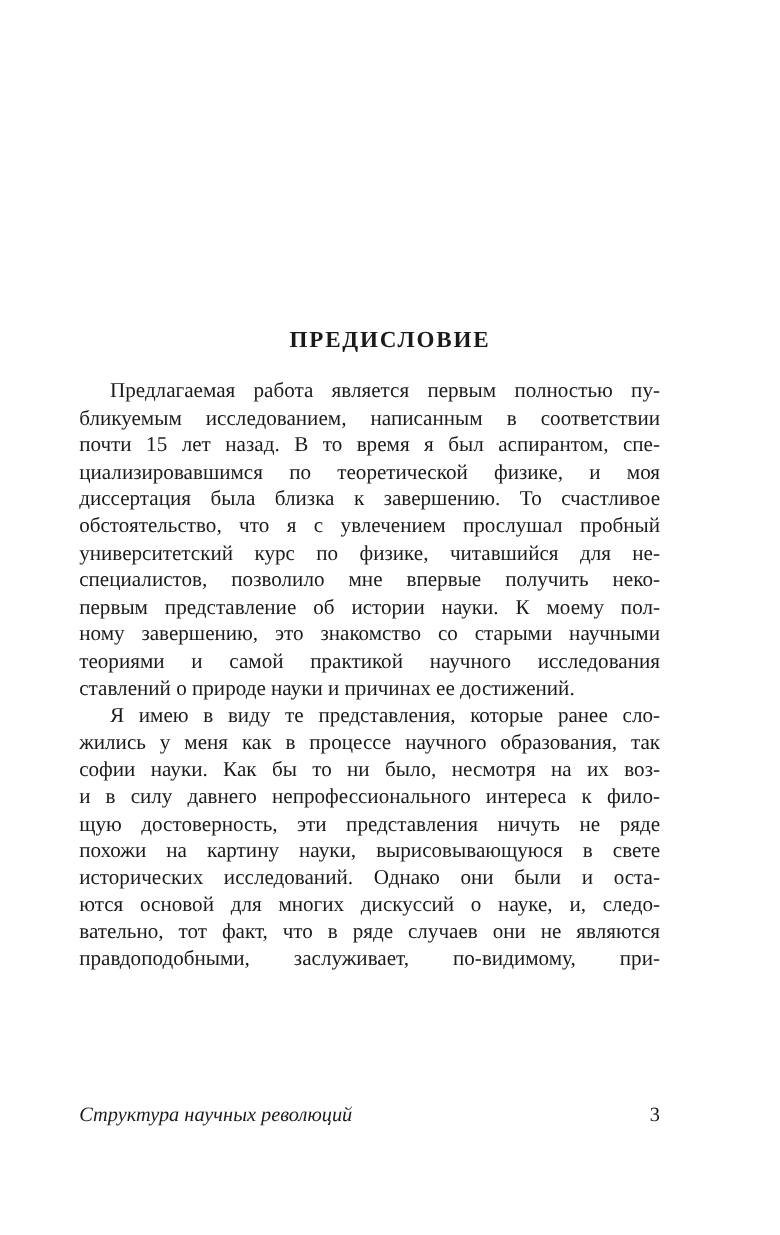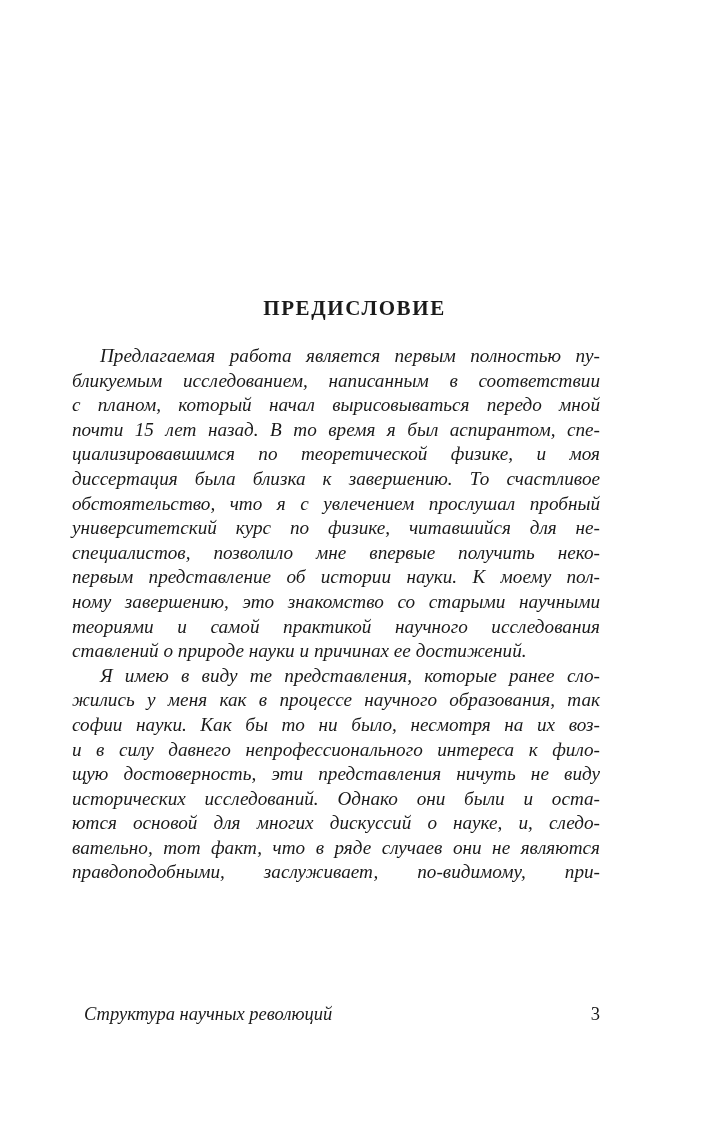--- a/index.html
+++ b/index.html
@@ -1,54 +1,54 @@
 <!DOCTYPE html>
 <html><head>
 <meta charset="utf-8">
 <style>
   html, body { margin: 0; padding: 0; background: #ffffff; }
   body { width: 709px; height: 1123px; position: relative; overflow: hidden; }
   .page { position: absolute; left: 0; top: 0; width: 709px; height: 1123px; background: #fff; color: #1a1a1a; font-family: "Liberation Serif", "DejaVu Serif", serif; }
   .title { position: absolute; top: 296px; left: 0; width: 709px; text-align: center; font-weight: bold; font-size: 21px; letter-spacing: 1.6px; }
-  .body { position: absolute; left: 72px; top: 344px; width: 528px; font-size: 19.2px; line-height: 24.6px; font-style: italic; }
+  .body { position: absolute; left: 72px; top: 344px; width: 528px; font-size: 19.2px; line-height: 24.6px; }
   .line { display: block; white-space: nowrap; text-align: justify; text-align-last: justify; height: 24.6px; }
   .line.indent { padding-left: 28px; }
   .line.last { text-align-last: left; }
   .footer { position: absolute; top: 1004px; left: 72px; width: 528px; font-size: 18.5px; }
-  .footer .running { font-style: italic; margin-left: 12px; }
+  .footer .running { font-style: italic; }
   .footer .pagenum { position: absolute; right: 0; top: 0; }
 </style>
 </head>
 <body>
 
 <div class="page">
   <div class="title">ПРЕДИСЛОВИЕ</div>
 
   <div class="body">
     <div>
       <span class="line indent">Предлагаемая работа является первым полностью пу-</span>
       <span class="line">бликуемым исследованием, написанным в соответствии</span>
-      <span class="line">с планом, который начал вырисовываться передо мной</span>
       <span class="line">почти 15 лет назад. В то время я был аспирантом, спе-</span>
       <span class="line">циализировавшимся по теоретической физике, и моя</span>
       <span class="line">диссертация была близка к завершению. То счастливое</span>
       <span class="line">обстоятельство, что я с увлечением прослушал пробный</span>
       <span class="line">университетский курс по физике, читавшийся для не-</span>
       <span class="line">специалистов, позволило мне впервые получить неко-</span>
       <span class="line">первым представление об истории науки. К моему пол-</span>
       <span class="line">ному завершению, это знакомство со старыми научными</span>
       <span class="line">теориями и самой практикой научного исследования</span>
       <span class="line last">ставлений о природе науки и причинах ее достижений.</span>
     </div>
     <div>
       <span class="line indent">Я имею в виду те представления, которые ранее сло-</span>
       <span class="line">жились у меня как в процессе научного образования, так</span>
       <span class="line">софии науки. Как бы то ни было, несмотря на их воз-</span>
       <span class="line">и в силу давнего непрофессионального интереса к фило-</span>
-      <span class="line">щую достоверность, эти представления ничуть не виду</span>
+      <span class="line">щую достоверность, эти представления ничуть не ряде</span>
+      <span class="line">похожи на картину науки, вырисовывающуюся в свете</span>
       <span class="line">исторических исследований. Однако они были и оста-</span>
       <span class="line">ются основой для многих дискуссий о науке, и, следо-</span>
       <span class="line">вательно, тот факт, что в ряде случаев они не являются</span>
       <span class="line">правдоподобными, заслуживает, по-видимому, при-</span>
     </div>
   </div>
 
   <div class="footer">
     <span class="running">Структура научных революций</span>
     <span class="pagenum">3</span>

